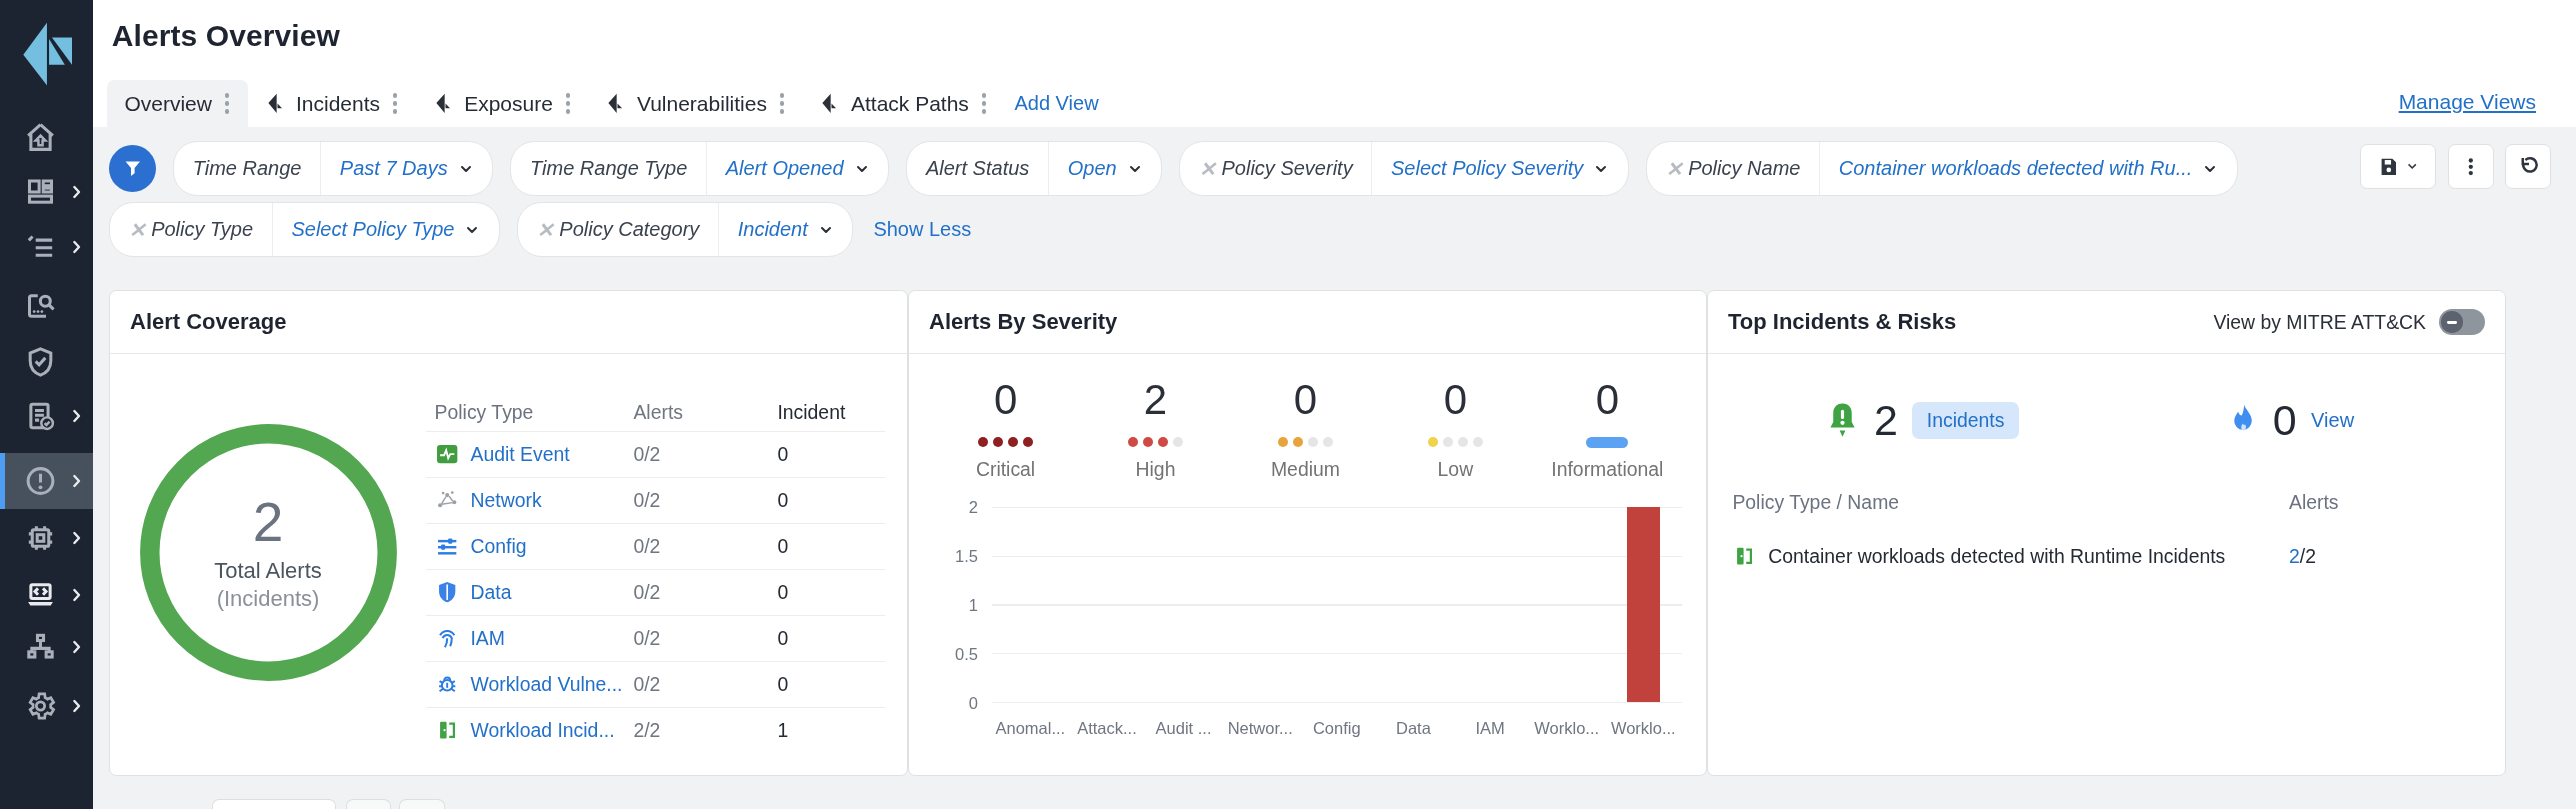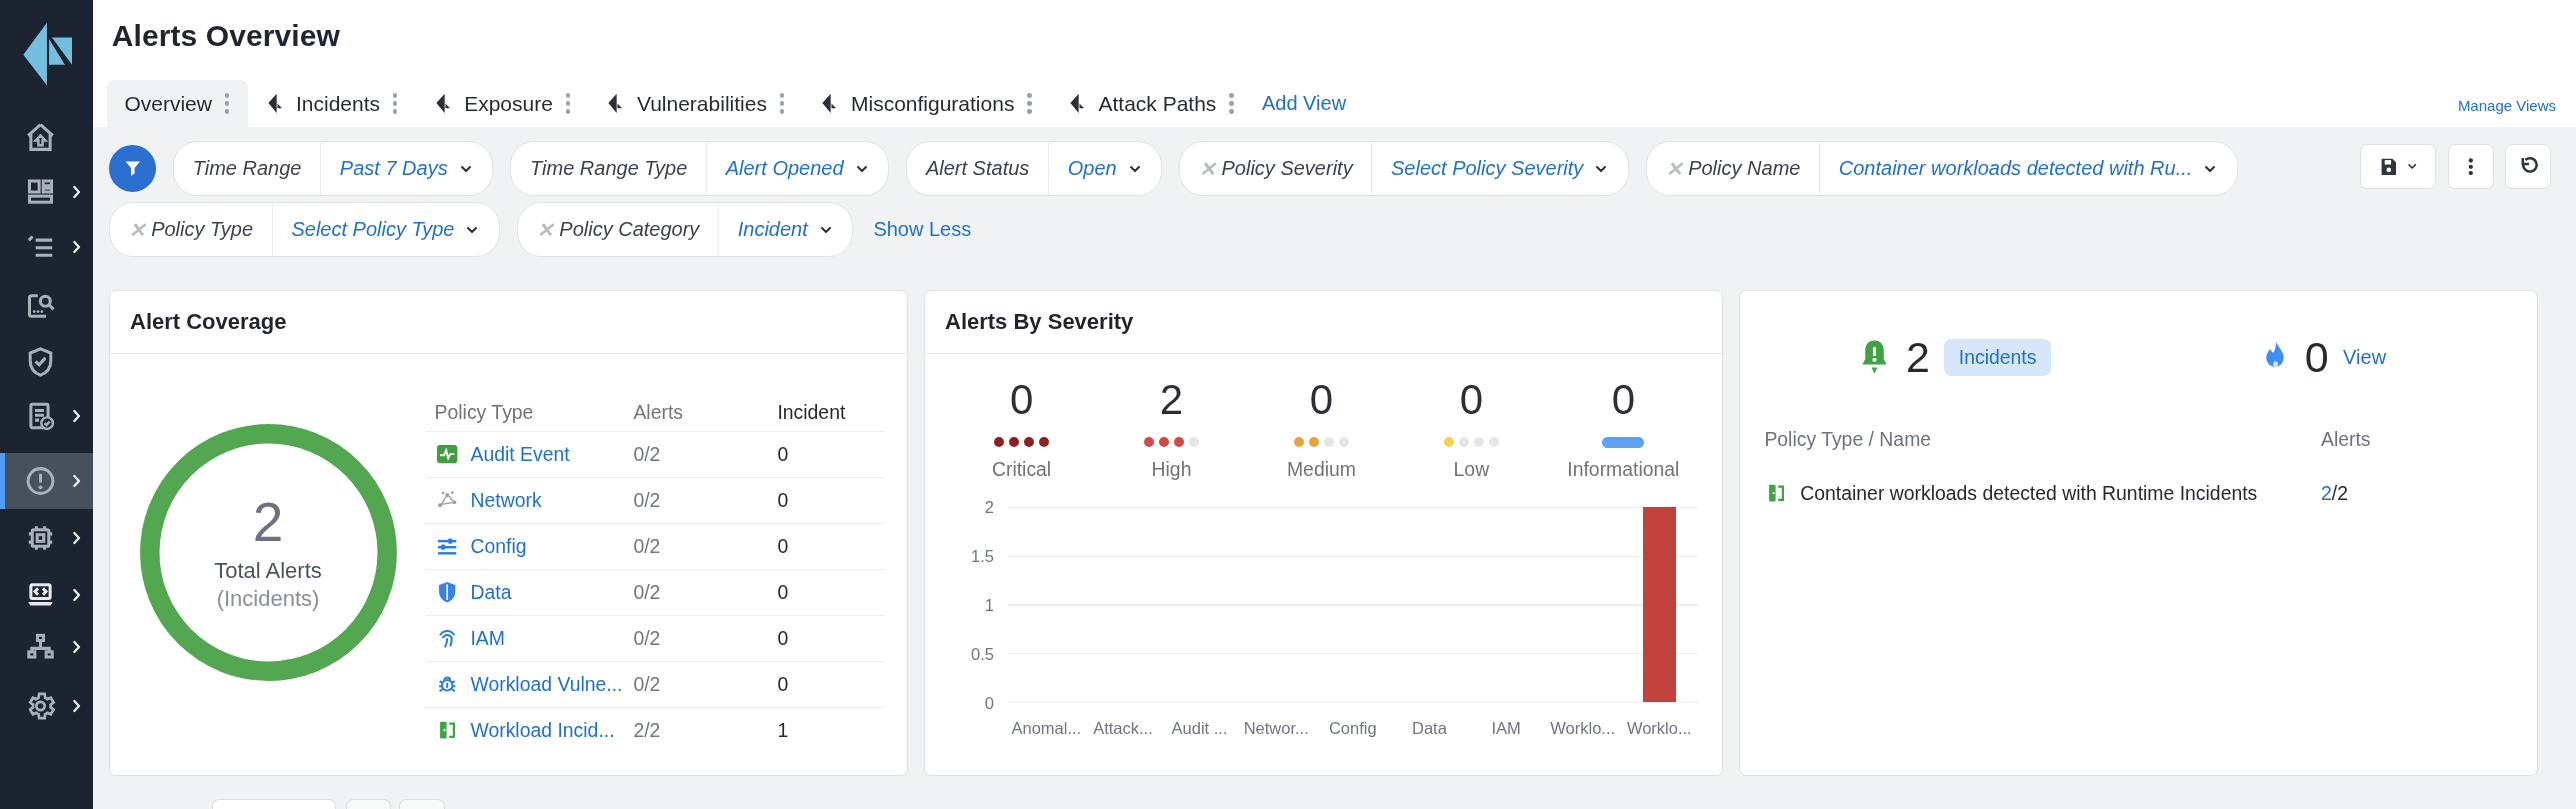--- a/index.html
+++ b/index.html
@@ -21,40 +21,40 @@
   .page-title { position:absolute; left:18.7px; top:18.7px; font-size:30px; font-weight:700; color:#1f2530; letter-spacing:0.1px; }
 
   .tabs { position:absolute; left:14.4px; bottom:0; display:flex; align-items:flex-end; }
   .tab { display:flex; align-items:center; gap:11.5px; height:47px; padding:0 17px; font-size:21px; color:#262c36; cursor:pointer; white-space:nowrap; }
   .tab.active { background:#f1f2f3; border-radius:7.2px 7.2px 0 0; }
   .tab .tab-glyph { width:20px; height:21.6px; }
   .tab .kebab { display:inline-flex; flex-direction:column; gap:3.6px; padding:2.9px 1.4px; }
   .tab .kebab i { width:4.3px; height:4.3px; border-radius:50%; background:#9aa1a9; }
   .link { color:#2270c8; cursor:pointer; }
   .add-view { margin-left:10px; font-size:20px; align-self:center; height:47px; display:flex; align-items:center; }
-  .manage-views { position:absolute; right:20px; bottom:13px; font-size:15px; }
+  .manage-views { position:absolute; right:40px; bottom:13px; font-size:21px;text-decoration:underline; }
 
   
   .content { background:#f1f2f3; height:683px; padding:17px 16px 0 16px; position:relative; }
   .filter-row { display:flex; align-items:center; gap:17px; height:49px; margin-bottom:12.2px; position:relative; }
   .filter-row.second { margin-bottom:36px; }
   .filter-btn { width:47px; height:47px; border-radius:50%; background:#2b6fd0; display:flex; align-items:center; justify-content:center; cursor:pointer; flex:none; }
   .pill { display:flex; align-items:center; background:#fff; border:1.4px solid #e3e4e6; border-radius:24.4px; height:55px; overflow:hidden; cursor:default;font-style:italic; }
   .pill .seg { display:flex; align-items:center; gap:10px; padding:0 18.7px; height:100%; }
   .pill .seg.lbl { color:#3a424e; font-size:20px; border-right:1.4px solid #eceded; }
   .pill .x { color:#b7bcc2; font-size:20px; font-weight:700; cursor:pointer; margin-right:-4.3px; }
   .pill .val { color:#2270c8; font-size:20px; cursor:pointer; }
   .pill .dd { width:16px; height:16px; }
   .show-less { font-size:20px; margin-left:2.9px; }
   .fb-actions { position:absolute; right:8.6px; top:0; display:flex; gap:11.5px; }
   .icon-btn { width:46px; height:45px; background:#fff; border:1.4px solid #dfe0e2; border-radius:7.2px; display:flex; align-items:center; justify-content:center; gap:5.8px; cursor:pointer; }
   .icon-btn.wide { width:76px; }
 
   
-  .cards { display:flex; gap:16px; }
+  .cards { display:flex; }
   .card { background:#fff; border:1.4px solid #dfe0e2; border-radius:7.2px; width:799px; height:486px; position:relative; overflow:hidden; }
   .card-head { height:63px; border-bottom:1.4px solid #e7e8ea; display:flex; align-items:center; justify-content:space-between; padding:0 20px; }
   .card-title { font-size:22px; font-weight:700; color:#1f2530; }
 
   
   .cov-body { display:flex; height:421px; }
   .donut-wrap { width:316px; display:flex; align-items:flex-start; justify-content:center; padding-top:69px; position:relative; flex:none; }
   .donut-center { position:absolute; top:69px; left:50%; transform:translateX(-50%); width:259px; height:259px; display:flex; flex-direction:column; align-items:center; justify-content:center; text-align:center; }
   .donut-num { font-size:55px; font-weight:300; color:#6b7280; line-height:1.05; }
   .donut-l1 { font-size:22px; color:#4a5560; margin-top:7.2px; }
@@ -278,31 +278,20 @@
             <i></i>
             <i></i>
             <i></i>
           </span>
         </div>
         <div class="tab">
           <span class="tab-glyph"><svg viewBox="0 0 24 26" width="20" height="21.6">
               <path d="M14 1 L4 12 L14 24 Z M15 12.5 L20.5 18.5 L15 18.5 Z" fill="#2a2f38"></path>
             </svg></span>
           <span>Vulnerabilities</span>
-          <span class="kebab">
-            <i></i>
-            <i></i>
-            <i></i>
-          </span>
-        </div>
-        <div class="tab">
-          <span class="tab-glyph"><svg viewBox="0 0 24 26" width="20" height="21.6">
-              <path d="M14 1 L4 12 L14 24 Z M15 12.5 L20.5 18.5 L15 18.5 Z" fill="#2a2f38"></path>
-            </svg></span>
-          <span>Misconfigurations</span>
           <span class="kebab">
             <i></i>
             <i></i>
             <i></i>
           </span>
         </div>
         <div class="tab">
           <span class="tab-glyph"><svg viewBox="0 0 24 26" width="20" height="21.6">
               <path d="M14 1 L4 12 L14 24 Z M15 12.5 L20.5 18.5 L15 18.5 Z" fill="#2a2f38"></path>
             </svg></span>
@@ -648,20 +637,29 @@
             </div>
         <div class="ylab" style="top: calc(203px);">0</div>
             <div class="ylab" style="top: calc(154px);">0.5</div>
             <div class="ylab" style="top: calc(105px);">1</div>
             <div class="ylab" style="top: calc(56px);">1.5</div>
             <div class="ylab" style="top: calc(7.2px);">2</div>
           </div>
       </div>
 
       <div class="card">
+        <div class="card-head">
+          <span class="card-title">Top Incidents &amp; Risks</span>
+          <span class="toggle-wrap">
+            <span>View by MITRE ATT&amp;CK</span>
+            <span class="toggle">
+                <span class="knob"></span>
+              </span>
+          </span>
+        </div>
         <div class="tir-stats">
           <div class="tir-group">
             <svg width="35" height="37" viewBox="0 0 24 26">
               <path d="M12 1 C7.5 1 5.5 4.2 5.5 8 v6 l-2 4 h17 l-2-4 V8 C18.5 4.2 16.5 1 12 1 Z" fill="#3fa344"></path>
               <rect x="10.9" y="5.5" width="2.2" height="6.5" rx="1.1" fill="#fff"></rect>
               <circle cx="12" cy="14.6" r="1.5" fill="#fff"></circle>
               <path d="M10 20 h4 l-2 4.5 Z" fill="#3fa344"></path>
             </svg>
             <span class="tir-num">2</span>
             <span class="badge">Incidents</span>

